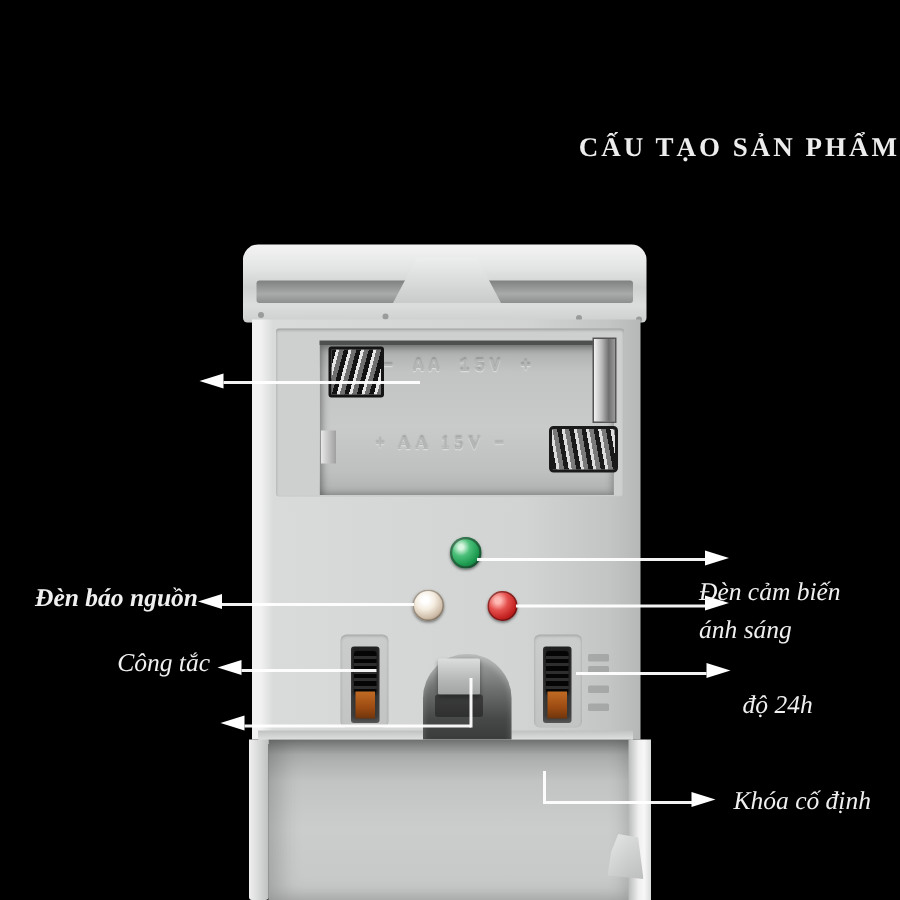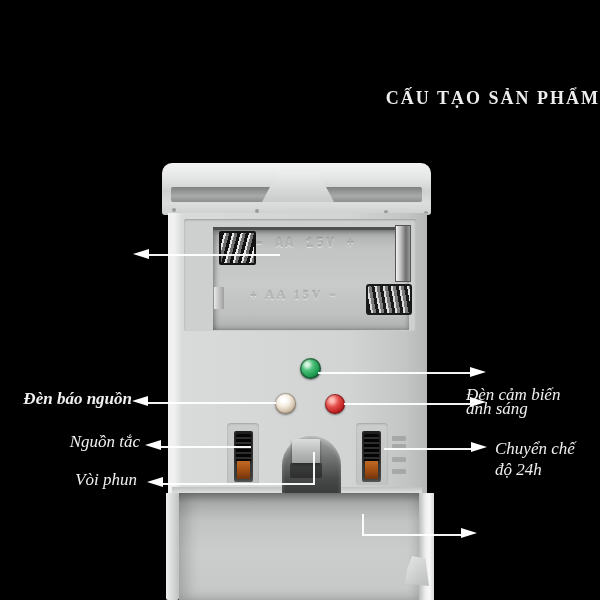--- a/index.html
+++ b/index.html
@@ -169,22 +169,21 @@
 
   <div class="abs vline" style="left:362px;top:514px;height:22px;"></div>
   <div class="abs line" style="left:363px;top:534px;width:99px;"></div>
   <div class="abs arrow-r" style="left:461px;top:528px;"></div>
 
 
 
   <div class="abs label r" style="left:0;top:388px;width:132px;font-weight:bold;">Đèn báo nguồn</div>
 
   <div class="abs label" style="left:466px;top:384px;">Đèn cảm biến</div>
-  <div class="abs label" style="left:466px;top:398px;">ánh sáng</div>
+  <div class="abs label" style="left:466px;top:409px;">ánh sáng</div>
 
-  <div class="abs label r" style="left:0;top:431px;width:140px;">Nguồn tắc</div>
+  <div class="abs label r" style="left:0;top:431px;width:140px;">Công tắc</div>
 
-  <div class="abs label" style="left:495px;top:438px;">Chuyển chế</div>
   <div class="abs label" style="left:495px;top:459px;">độ 24h</div>
 
-  <div class="abs label r" style="left:0;top:469px;width:137px;">Vòi phun</div>
 
+  <div class="abs label" style="left:489px;top:523px;">Khóa cố định</div>
 </div>
 
 </body></html>

